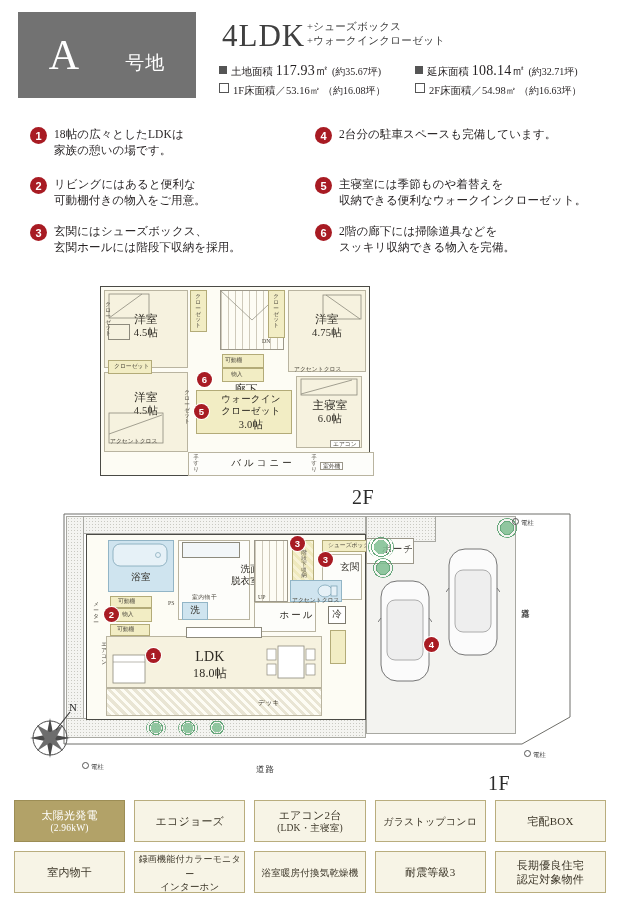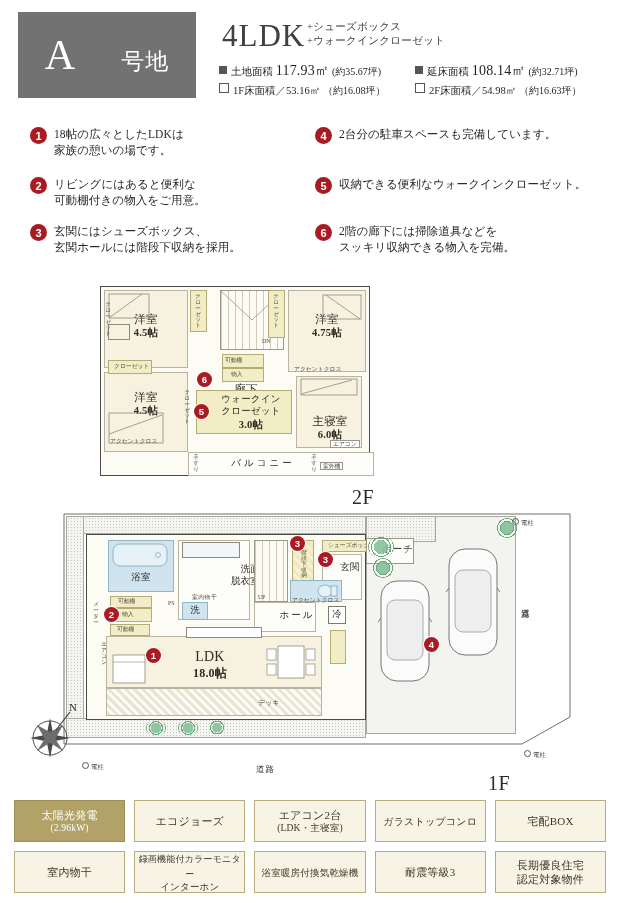--- a/index.html
+++ b/index.html
@@ -17,21 +17,21 @@
   .header { position:absolute; left:0; top:0; width:620px; height:112px; }
   .badge {
     position:absolute; left:18px; top:12px; width:178px; height:86px;
     background:#727272;
     display:flex; align-items:center; justify-content:center;
   }
   .badge-text {
     color:#ffffff; font-size:42px; line-height:1; letter-spacing:1px;
     font-family:"Liberation Serif", serif; white-space:nowrap;
   }
-  .badge-text .sub { font-size:23px;margin-left:45px; }
+  .badge-text .sub { font-size:19px;margin-left:45px; }
 
   .plan-type {
     position:absolute; left:222px; top:18px;
     font-size:31px; letter-spacing:1px; color:#404040;
   }
   .plan-extras {
     position:absolute; left:307px; top:20px;
     font-size:10.5px; line-height:1.38; color:#3a3a3a; letter-spacing:0.3px;
   }
 
@@ -89,21 +89,21 @@
     position:absolute;
     background:repeating-linear-gradient(90deg,#cfcabb 0 1px,#fdfcf4 1px 7px);
     border:1px solid #9c988a;
   }
   .rlabel {
     position:absolute; text-align:center; color:#2e2b24;
     font-size:9.5px; line-height:1.25; letter-spacing:0.2px;
     pointer-events:none;
   }
   .rlabel .big { font-size:11.5px; }
-  .rlabel .sz { font-size:10.5px;font-weight:bold; }
+  .rlabel .sz { font-size:10.5px; }
   .tiny {
     position:absolute; font-size:5.8px; line-height:1.1; color:#4a463c;
     letter-spacing:0; text-align:center; white-space:nowrap;
   }
   .tiny-v {
     position:absolute; font-size:5.6px; line-height:1.05; color:#4a463c;
     width:8px; text-align:center; word-break:break-all;
   }
   .marker {
     position:absolute; width:15px; height:15px; border-radius:50%;
@@ -217,20 +217,21 @@
 
   <div class="feat" style="left:315px; top:8px; width:295px;">
     <div class="feat-num">4</div>
     <div class="feat-txt">
       <div>2台分の駐車スペースも完備しています。</div>
     </div>
   </div>
   <div class="feat" style="left:315px; top:58px; width:300px;">
     <div class="feat-num">5</div>
     <div class="feat-txt">
+      <div>主寝室には季節ものや着替えを</div>
       <div>収納できる便利なウォークインクローゼット。</div>
     </div>
   </div>
   <div class="feat" style="left:315px; top:105px; width:295px;">
     <div class="feat-num">6</div>
     <div class="feat-txt">
       <div>2階の廊下には掃除道具などを</div>
       <div>スッキリ収納できる物入を完備。</div>
     </div>
   </div>
@@ -304,21 +305,21 @@
 
     <div class="closet" style="left:196px; top:140px; width:96px; height:44px;"></div>
     <div class="rlabel" style="left:212px; top:144px; width:78px;">
       <div>ウォークイン</div>
       <div>クローゼット</div>
       <div class="sz">3.0帖</div>
     </div>
     <div class="marker" style="left:194px; top:154px;">5</div>
 
     <div class="room" style="left:296px; top:126px; width:66px; height:72px;"></div>
-    <div class="rlabel" style="left:296px; top:164px; width:68px;">
+    <div class="rlabel" style="left:296px; top:148px; width:68px;">
       <div class="big">主寝室</div>
       <div class="sz">6.0帖</div>
     </div>
     <svg style="position:absolute;left:300px;top:128px;" width="58" height="18">
       <rect x="1" y="1" width="56" height="16" fill="none" stroke="#8d8a7c" stroke-width="0.8"></rect>
       <line x1="1" y1="16" x2="52" y2="2" stroke="#8d8a7c" stroke-width="0.8"></line>
     </svg>
     <div class="tiny" style="left:330px; top:190px; border:0.6px solid #9b978a; padding:0 2px; background:#fff;">エアコン</div>
 
     <div class="room-white" style="left:188px; top:202px; width:186px; height:24px;"></div>

